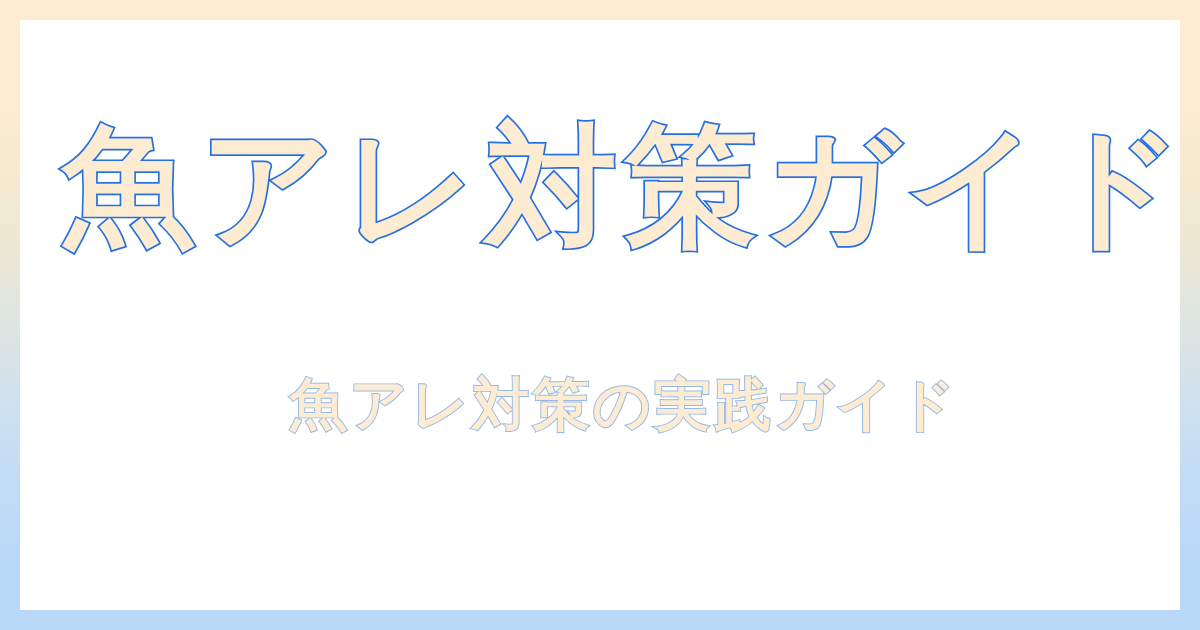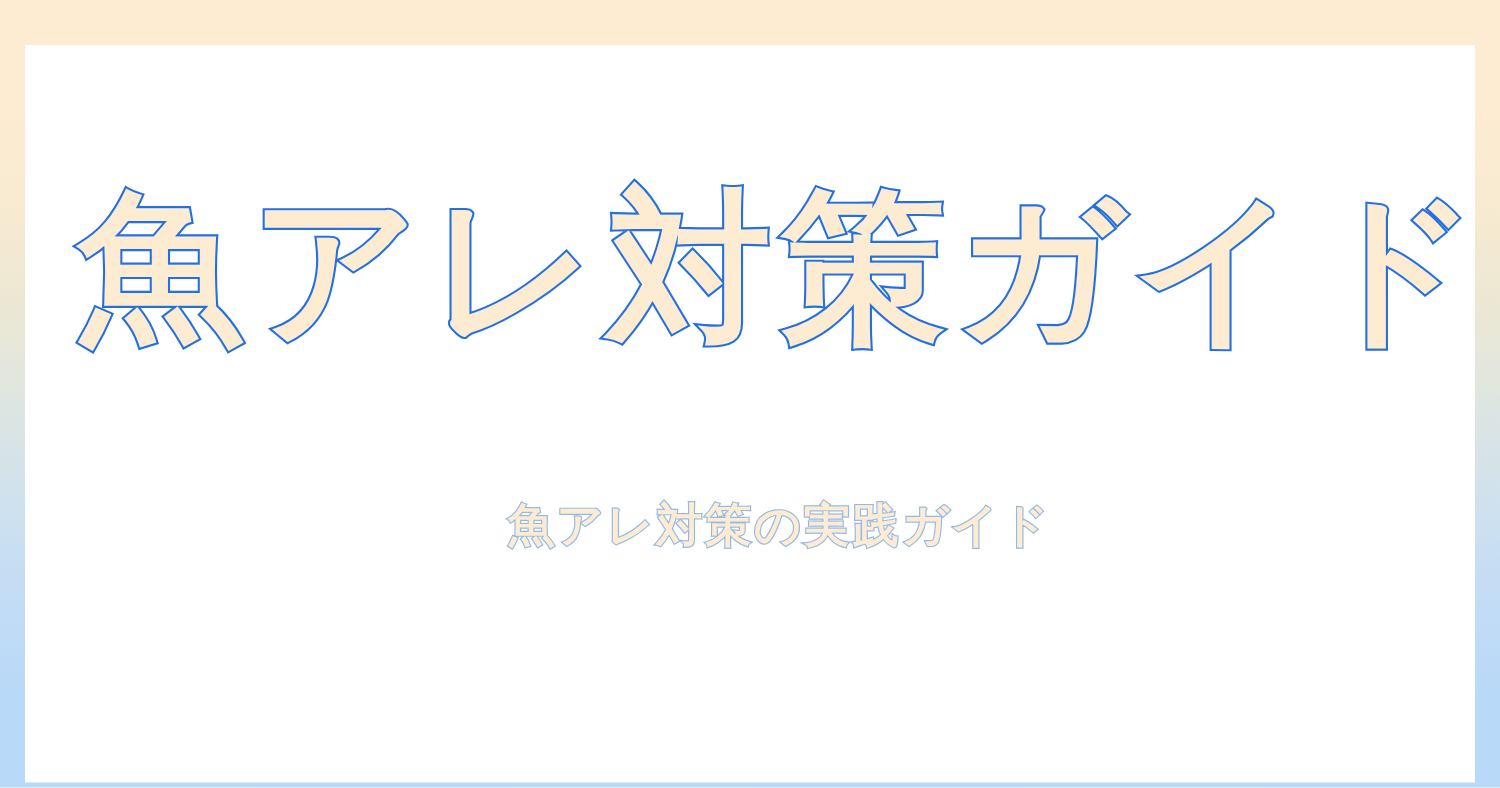--- a/index.html
+++ b/index.html
@@ -31,21 +31,21 @@
         #cfe1ee 64%,
         #c2dcf5 76%,
         #b9d9f8 88%,
         #b8d9f8 100%);
   }
 
   
   #card {
     position: absolute;
     left: 20px;
-    top: 36px;
+    top: 20px;
     width: 1160px;
     height: 590px;
     background: #ffffff;
     box-sizing: border-box;
     display: flex;
     flex-direction: column;
     align-items: center;
     justify-content: center;
     padding-left: 45px;
   }
@@ -75,21 +75,21 @@
     paint-order: stroke fill;
     margin: 0;
     padding: 0;
   }
 
   
   .subheadline {
     display: block;
     font-family: "DejaVu Sans", "Liberation Sans", sans-serif;
     font-weight: 700;
-    font-size: 37px;
+    font-size: 57px;
     line-height: 1.25;
     letter-spacing: 0.055em;
     text-indent: 0.055em;
     text-align: center;
     white-space: nowrap;
     color: #fdecd2;
     -webkit-text-stroke: 1.9px #94b9e9;
     paint-order: stroke fill;
     margin: 108px 0 0 0;
     padding: 0;

